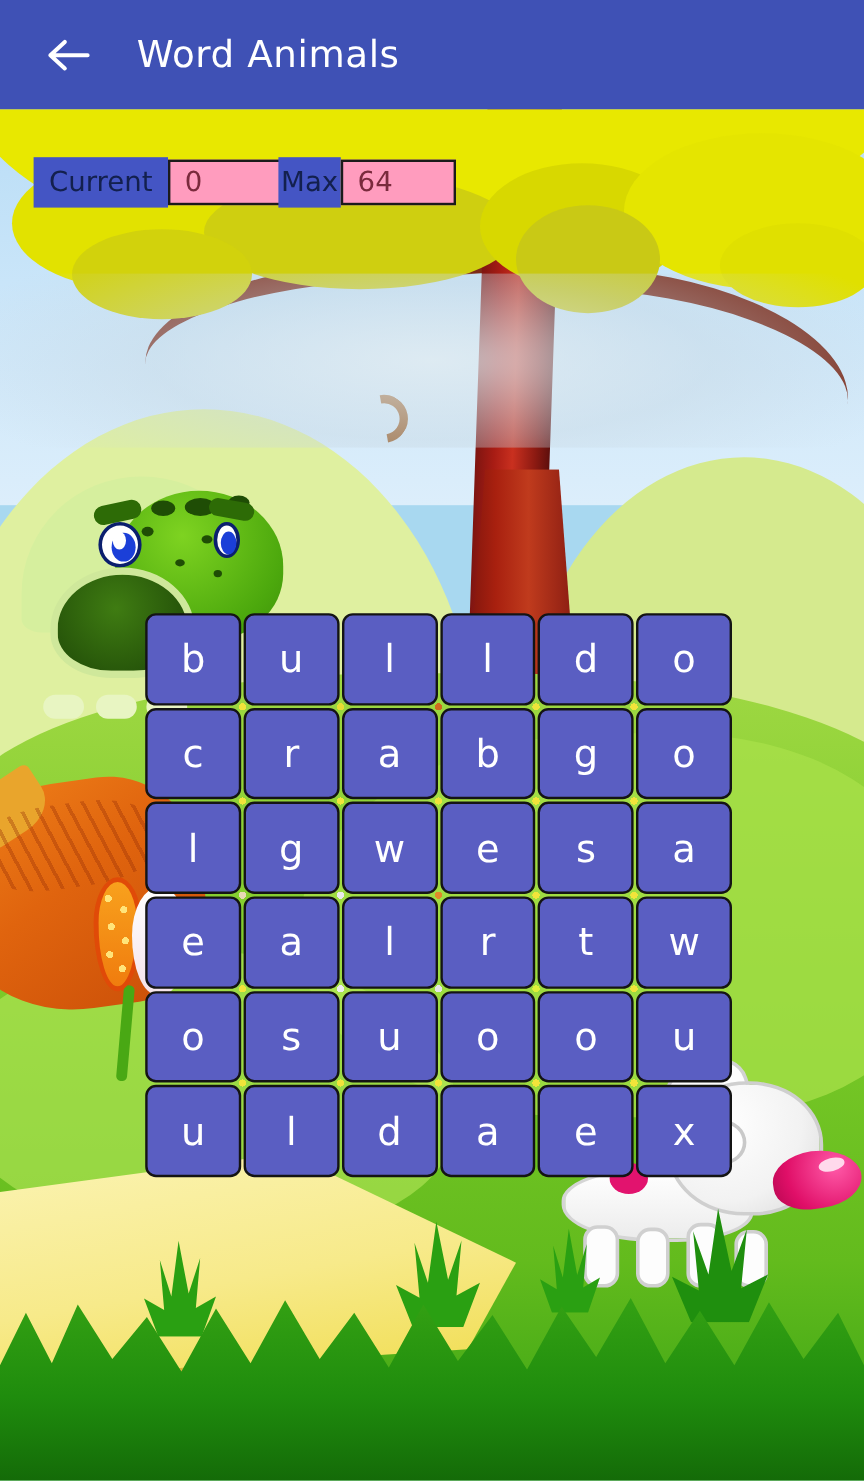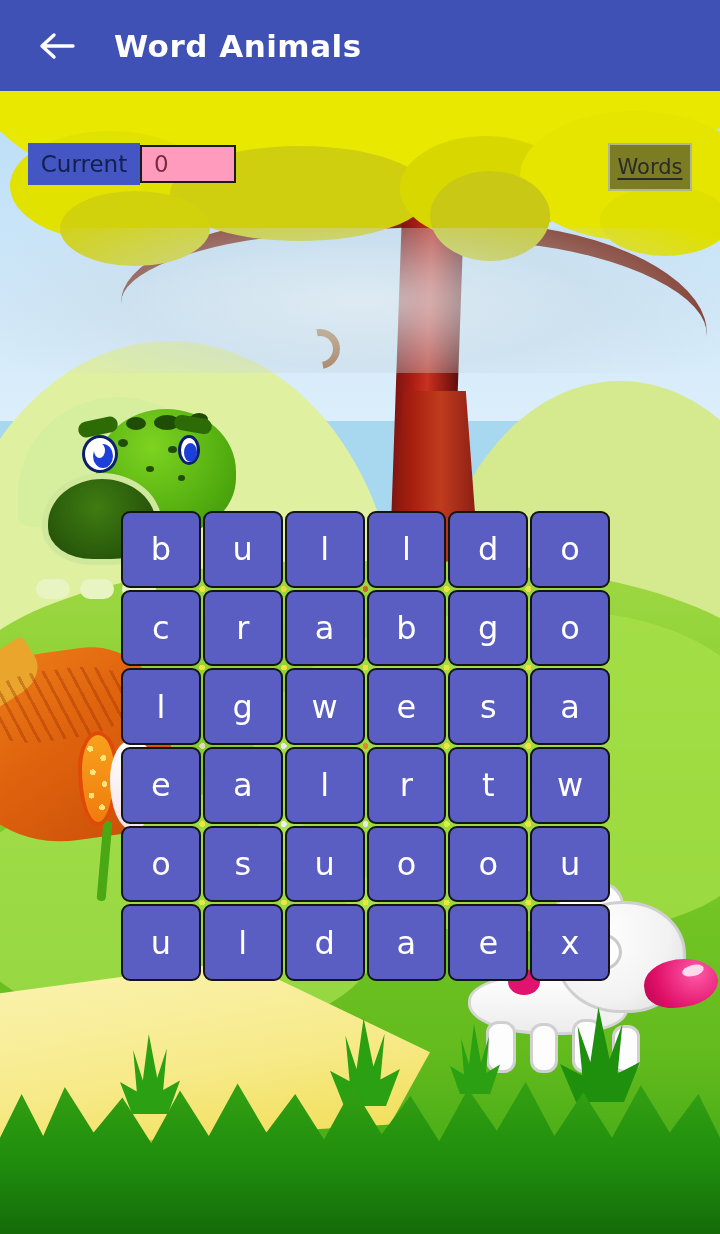--- a/index.html
+++ b/index.html
@@ -27,21 +27,21 @@
     width: 70px; height: 70px;
     margin-left: 22px;
     display: flex; align-items: center; justify-content: center;
     cursor: pointer;
   }
   .back-btn svg { display: block; }
   .appbar-title {
     color: #ffffff;
     font-size: 31px;
     font-family: "DejaVu Sans", sans-serif;
-    font-weight: 700;
+    font-weight: 400;
     letter-spacing: 0.5px;
     margin-left: 22px;
     white-space: nowrap;
   }
 
   
   .scene {
     position: absolute; top: 91px; left: 0;
     width: 720px; height: 1143px;
     overflow: hidden;
@@ -347,21 +347,21 @@
     position: absolute; background: #fdfdfd; border: 3px solid #d0d0d0;
     border-radius: 12px;
   }
   .dl1 { top: 140px; left: 18px; width: 30px; height: 52px; }
   .dl2 { top: 142px; left: 62px; width: 28px; height: 50px; }
   .dl3 { top: 138px; left: 104px; width: 30px; height: 54px; }
   .dl4 { top: 144px; left: 144px; width: 28px; height: 48px; }
 
   
   .hud {
-    position: absolute; top: 143px; left: 0;
+    position: absolute; top: 131px; left: 0;
     width: 720px; height: 46px;
     z-index: 30;
   }
   .stat { position: absolute; display: flex; align-items: stretch; height: 42px; }
   .stat-label {
     background: #4455c4;
     color: #13204e;
     font-size: 23px;
     font-family: "DejaVu Sans", sans-serif;
     display: flex; align-items: center; justify-content: center;
@@ -577,22 +577,23 @@
     <div class="grass-tuft gt3"></div>
     <div class="grass-tuft gt4"></div>
     <div class="grass-fg"></div>
   </div>
 
   <div class="hud">
     <div class="stat" id="stat-current">
       <div class="stat-label">Current</div>
       <div class="stat-value">0</div>
     </div>
-    <div class="words-btn">
-      <span>Words</span>
+    <div class="stat" id="stat-max">
+      <div class="stat-label">Max</div>
+      <div class="stat-value">64</div>
     </div>
   </div>
 
   <div class="logo">
   </div>
 
   <div class="grid" id="letter-grid">
       <div class="tile">b</div>
       <div class="tile">u</div>
       <div class="tile">l</div>

